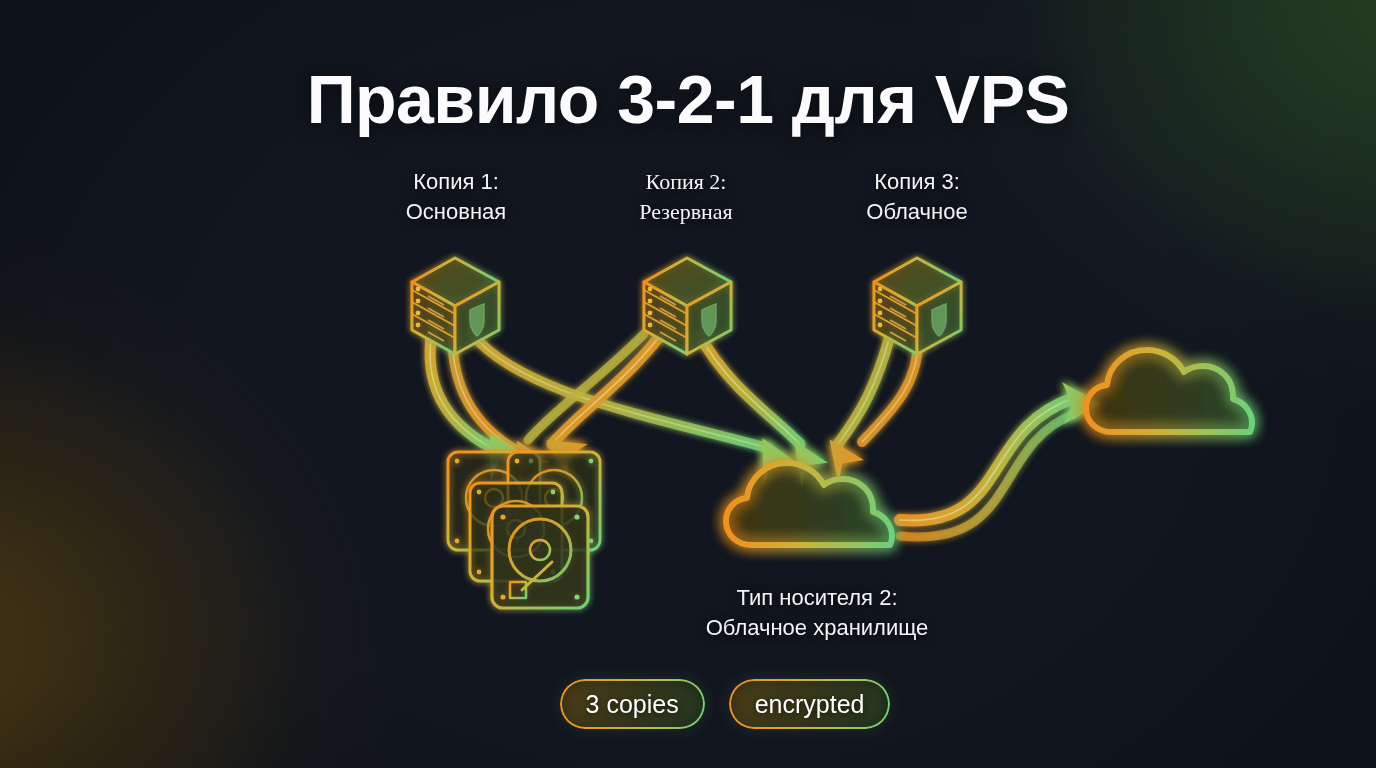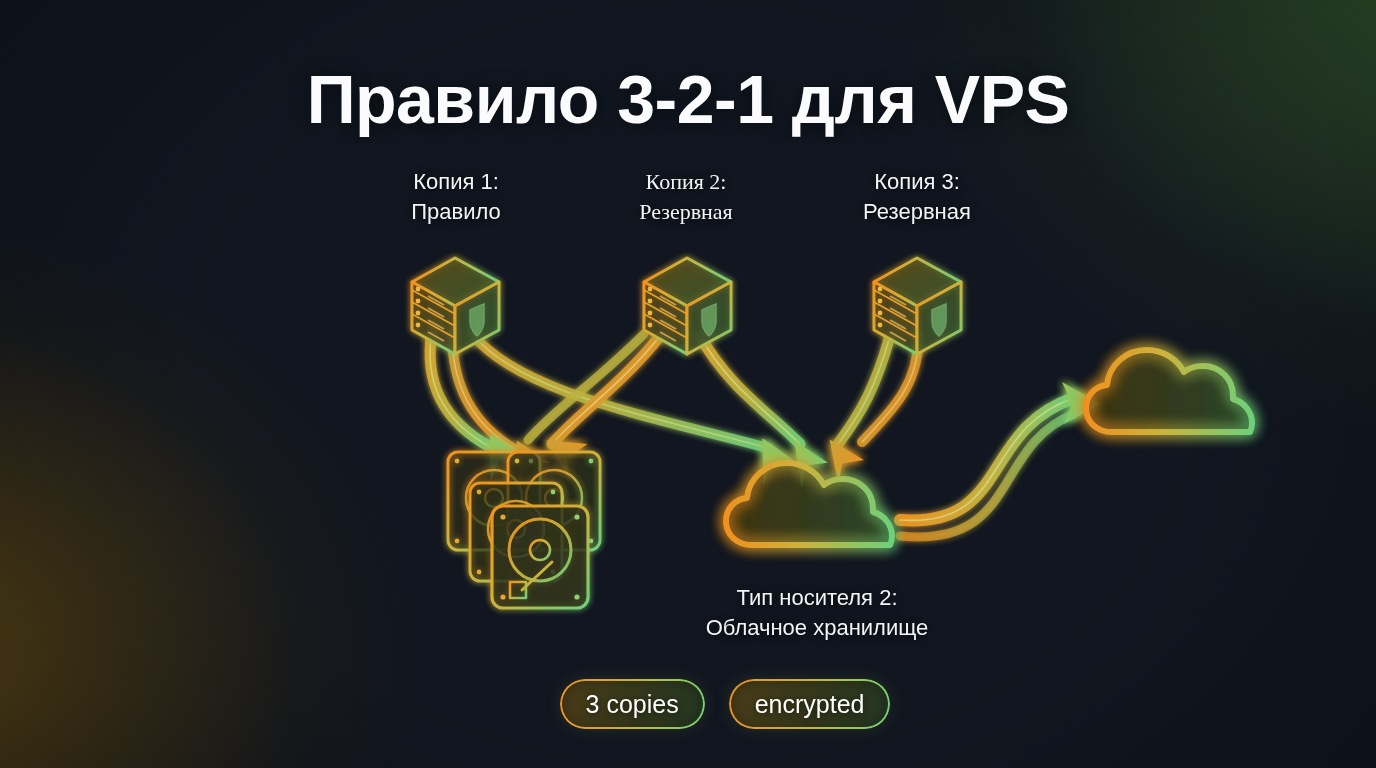--- a/index.html
+++ b/index.html
@@ -342,25 +342,25 @@
                C1163,350 1177,359 1184,372
                C1189,368 1196,366 1203,366
                C1220,366 1233,379 1233,396
                C1233,397 1233,398 1233,399
                C1244,402 1252,412 1252,423
                C1252,428 1250,432 1250,432 Z" fill="url(#gCloudFill)" stroke="url(#gOGh)" stroke-width="6" stroke-linejoin="round"></path>
     </g>
   </svg>
 
   <div class="caption" style="left:336px;top:167px;width:240px;">Копия 1:
-Правило</div>
+Основная</div>
   <div class="caption" style="left:566px;top:167px;width:240px;font-family:Liberation Serif, serif;">Копия 2:
 Резервная</div>
   <div class="caption" style="left:797px;top:167px;width:240px;">Копия 3:
-Резервная</div>
+Облачное</div>
 
   <div class="caption" style="left:672px;top:583px;width:290px;">Тип носителя 2:
 Облачное хранилище</div>
 
   <div id="badges">
     <div class="badge">
       <span>3 copies</span>
     </div>
     <div class="badge">
       <span>encrypted</span>

